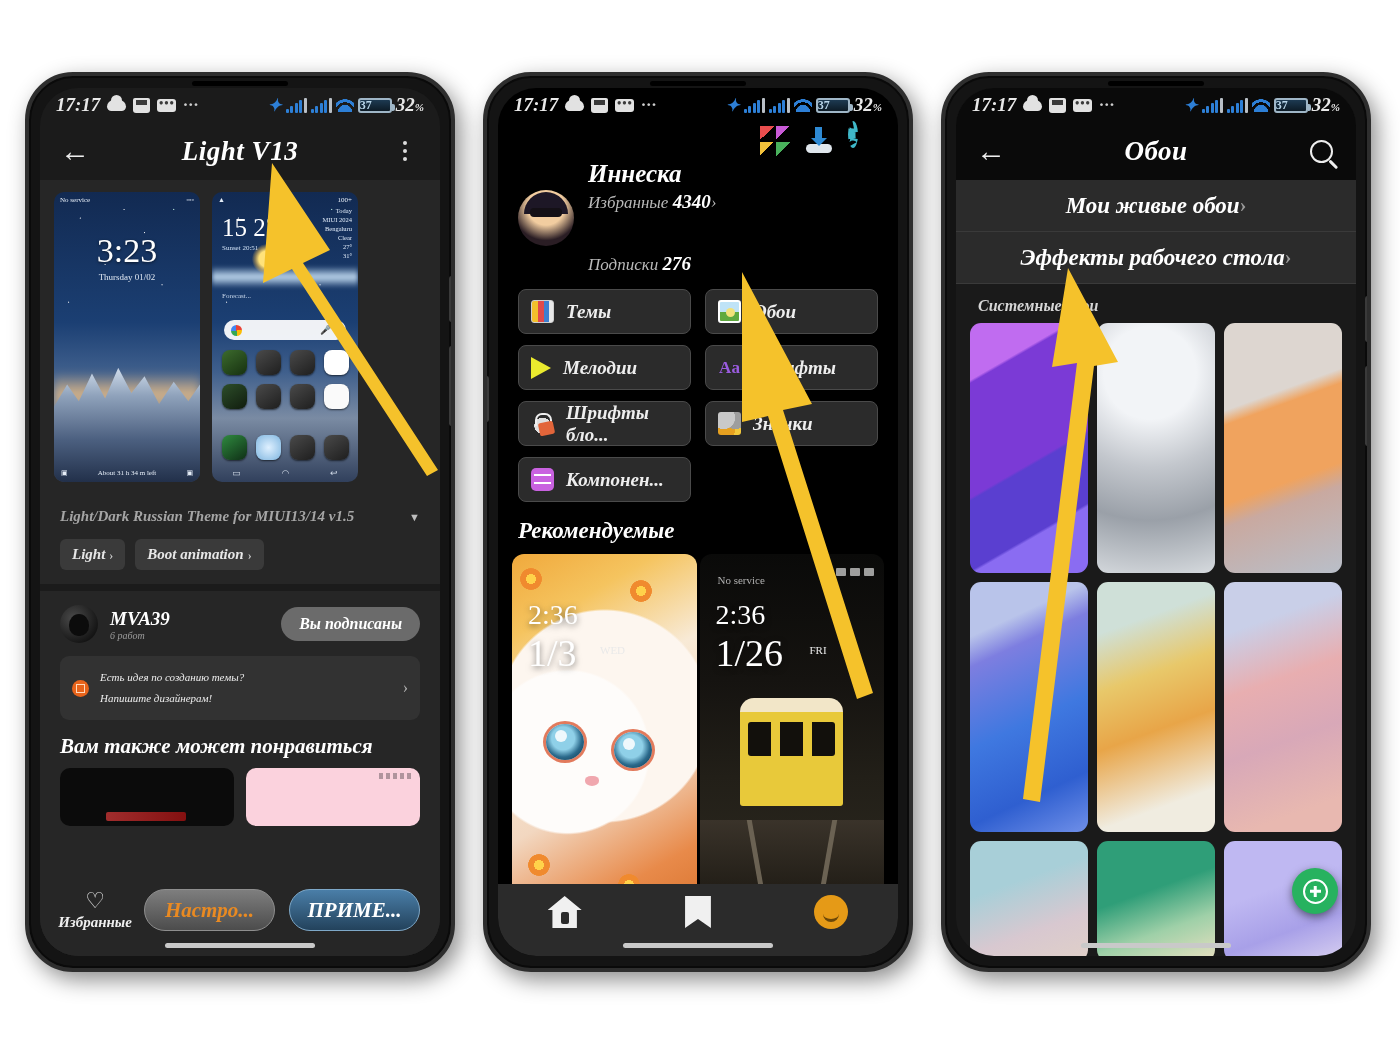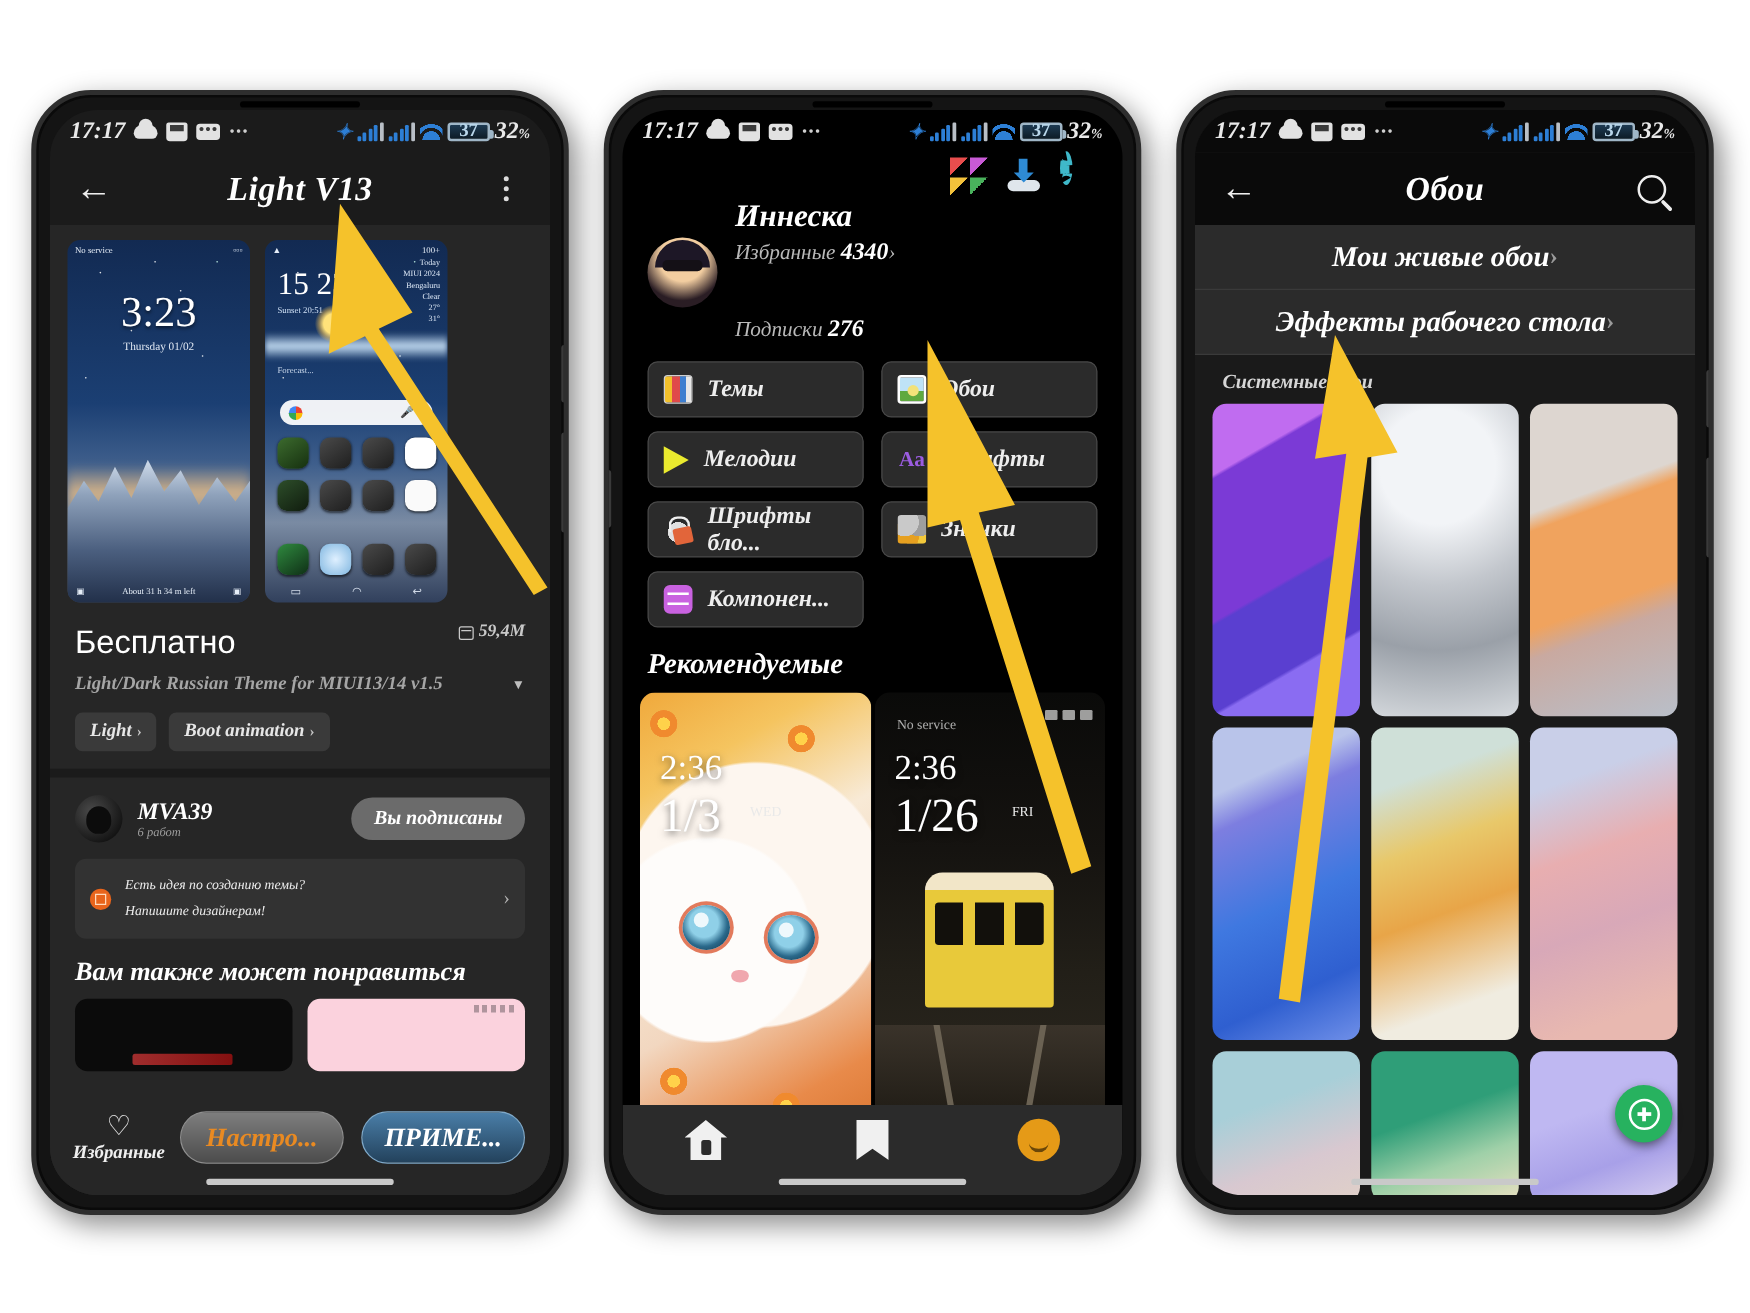--- a/index.html
+++ b/index.html
@@ -27,22 +27,22 @@
     padding:0 16px; color:#e9e9e9; font-size:19px; font-weight:bold; font-style:italic;}
   .sb-left{ display:flex; align-items:center; gap:7px;}
   .sb-right{ display:flex; align-items:center; gap:4px;}
   .bars{ display:inline-flex; align-items:flex-end; gap:1.5px; height:15px;}
   .bars i{ display:block; width:3px; background:#2d7fd6; border-radius:1px;}
   .bars i:nth-child(1){height:4px} .bars i:nth-child(2){height:7px}
   .bars i:nth-child(3){height:10px} .bars i:nth-child(4){height:13px}
   .bars i:nth-child(5){height:15px; background:#b9bfc6;}
   .batt{ width:34px;height:15px;border:2px solid #9fb6c7;border-radius:3px;
      background:linear-gradient(180deg,#1d3a52,#0d1b26); position:relative;
-     display:flex;align-items:center;justify-content:center;color:#b9d6ea;
-     font-size:15px;font-style:normal;font-weight:bold;}
+     display:flex;align-items:center;color:#b9d6ea;
+     font-size:12px;font-style:normal;font-weight:bold;}
   .batt::after{content:"";position:absolute;right:-5px;top:4px;width:3px;height:7px;
      background:#9fb6c7;border-radius:0 2px 2px 0;}
   .pct{ font-size:19px; font-weight:bold; font-style:italic;}
   .pct small{font-size:11px}
 
   .wifi{ width:18px;height:14px; position:relative;}
   .wifi::before{content:"";position:absolute;left:0;top:0;width:18px;height:14px;
     background:radial-gradient(circle at 50% 100%, #2d7fd6 0 42%, transparent 43%),
                radial-gradient(circle at 50% 100%, transparent 0 58%, #2d7fd6 59% 76%, transparent 77%);}
   .bt{ color:#2d7fd6; font-size:17px; line-height:1;}
@@ -394,27 +394,20 @@
           </div>
           <div class="navbar3">
                 <span>▭</span>
                 <span>◠</span>
                 <span>↩</span>
               </div>
         </div>
       </div>
 
       <div class="sect">
-        <div class="row-sb">
-          <div class="price">Бесплатно</div>
-          <div class="size">
-                <span class="boxico"></span>
-                <span>59,4M</span>
-              </div>
-        </div>
         <div class="desc">
           <span>Light/Dark Russian Theme for MIUI13/14 v1.5</span>
           <span class="caret">▼</span>
         </div>
         <div class="chips">
           <div class="chip"><span>Light</span><span class="arr">›</span></div>
           <div class="chip"><span>Boot animation</span><span class="arr">›</span></div>
         </div>
       </div>
 

